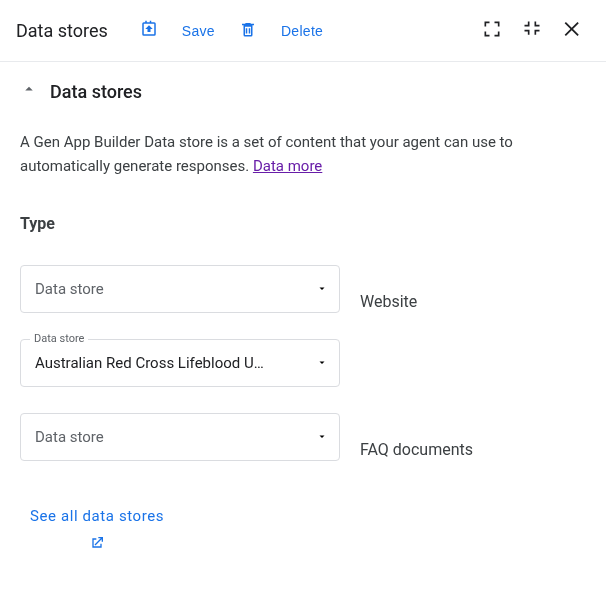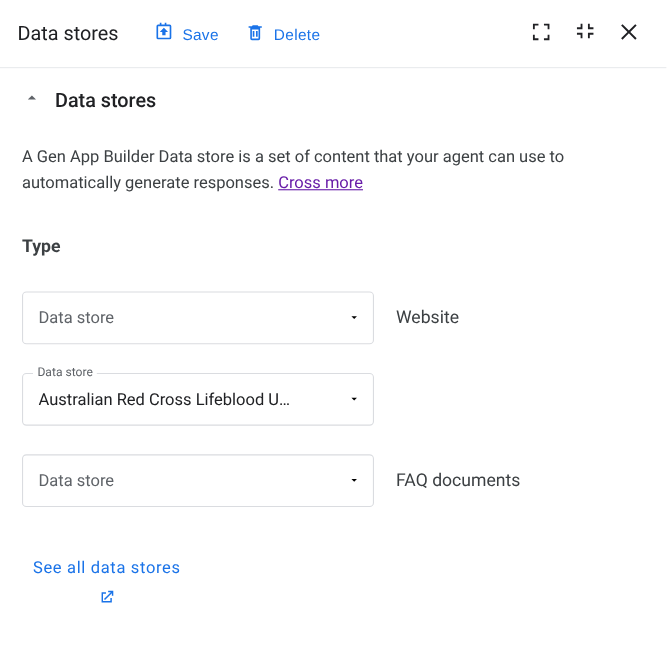--- a/index.html
+++ b/index.html
@@ -18,21 +18,21 @@
     gap: 8px;
   }
   .header-title {
     font-size: 18px;
     color: #202124;
     margin-right: 16px;
   }
   .toolbar-btn {
     display: inline-flex;
     align-items: center;
-    gap: 8px;
+    gap: 24px;
     color: #1a73e8;
     font-size: 14px;
     font-weight: 500;
     background: none;
     border: none;
     cursor: pointer;
     padding: 6px 8px;
     letter-spacing: 0.3px;
     justify-content: space-between;
   }
@@ -80,21 +80,21 @@
     margin-bottom: 32px;
   }
   .col-left { width: 340px; }
   .col-right { flex: 1; font-weight: bold; }
   .col-label {
     font-size: 16px;
     color: #3c4043;
   }
   .row {
     display: flex;
-    align-items: center;
+    align-items: flex-end;
     margin-bottom: 26px;
   }
   .select-wrap {
     width: 320px;
     position: relative;
   }
   .select {
     width: 100%;
     height: 48px;
     border: 1px solid #dadce0;
@@ -207,21 +207,21 @@
   <div class="section-header">
     <span class="chev">
       <svg width="18" height="18" viewBox="0 0 24 24">
           <path d="M7 14l5-5 5 5z"></path>
         </svg>
     </span>
     <span class="section-title">Data stores</span>
   </div>
 
   <p class="description">
-    <span>A Gen App Builder Data store is a set of content that your agent can use to automatically generate responses. </span><a href="#">Cross more</a>
+    <span>A Gen App Builder Data store is a set of content that your agent can use to automatically generate responses. </span><a href="#">Data more</a>
   </p>
 
   <div class="columns-header">
     <div class="col-right">
       <span class="col-label">Type</span>
     </div>
   </div>
 
   
   <div class="row">

